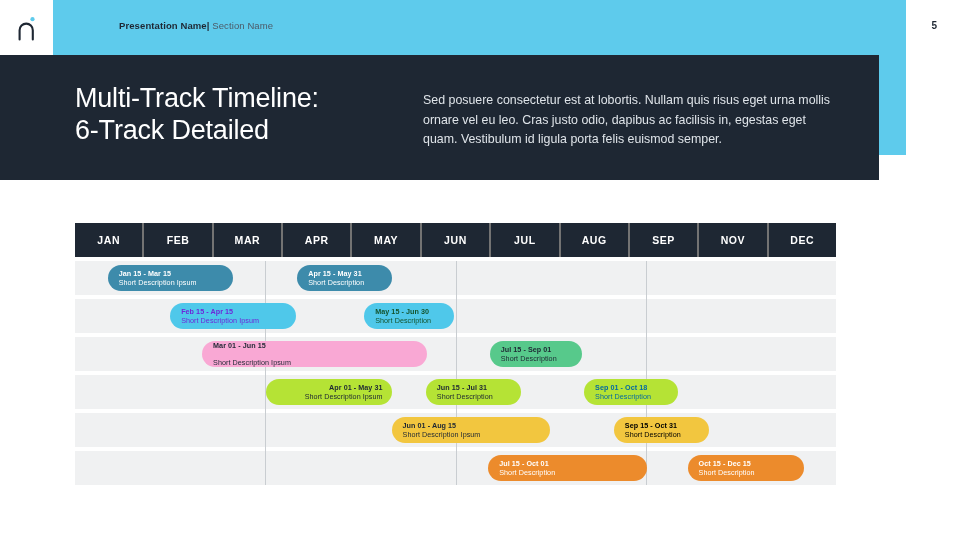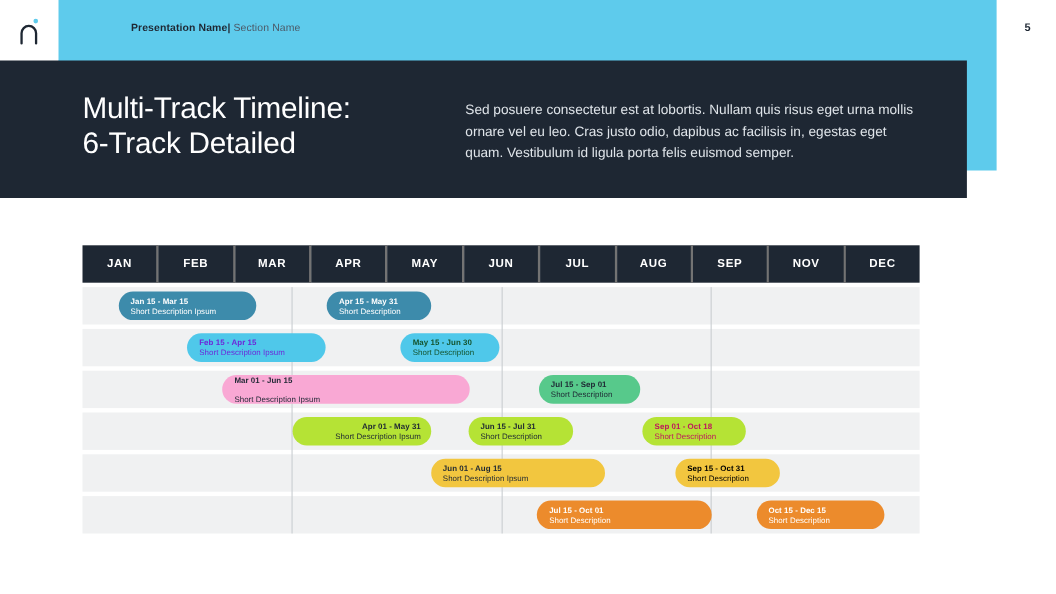--- a/index.html
+++ b/index.html
@@ -177,21 +177,21 @@
         </div>
         <div class="row">
           <div class="bar" style="left: 25.1%; width: 16.5%; background: rgb(181, 227, 53); color: rgb(30, 39, 51); text-align: right;">
             <span class="b-date">Apr 01 - May 31</span>
             <span class="b-desc">Short Description Ipsum</span>
           </div>
           <div class="bar" style="left: 46.1%; width: 12.5%; background: rgb(181, 227, 53); color: rgb(30, 39, 51);">
             <span class="b-date">Jun 15 - Jul 31</span>
             <span class="b-desc">Short Description</span>
           </div>
-          <div class="bar" style="left: 66.9%; width: 12.4%; background: rgb(181, 227, 53); color: #be185d;">
+          <div class="bar" style="left: 66.9%; width: 12.4%; background: rgb(181, 227, 53); color: #0369a1;">
             <span class="b-date">Sep 01 - Oct 18</span>
             <span class="b-desc">Short Description</span>
           </div>
         </div>
         <div class="row">
           <div class="bar" style="left: 41.6%; width: 20.8%; background: rgb(242, 198, 63); color: rgb(30, 39, 51);">
             <span class="b-date">Jun 01 - Aug 15</span>
             <span class="b-desc">Short Description Ipsum</span>
           </div>
           <div class="bar" style="left: 70.8%; width: 12.5%; background: rgb(242, 198, 63); color: #000000;">

